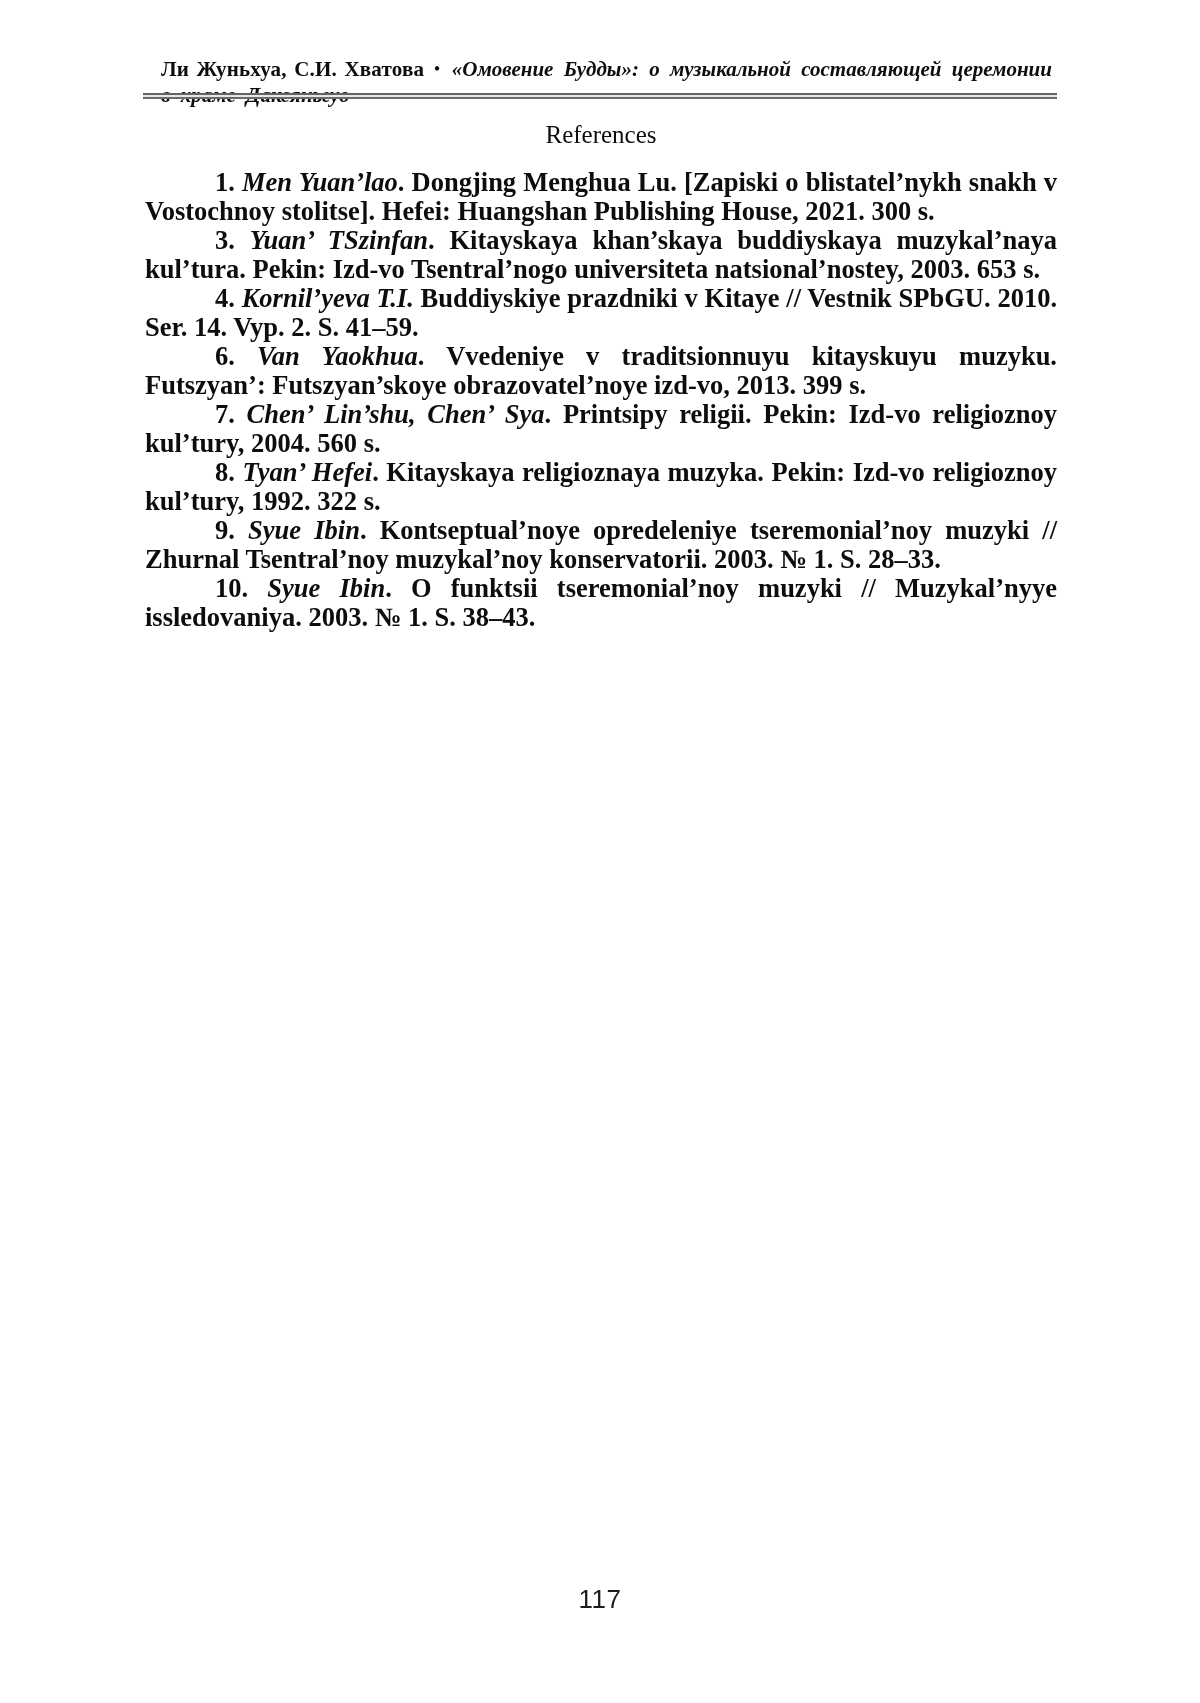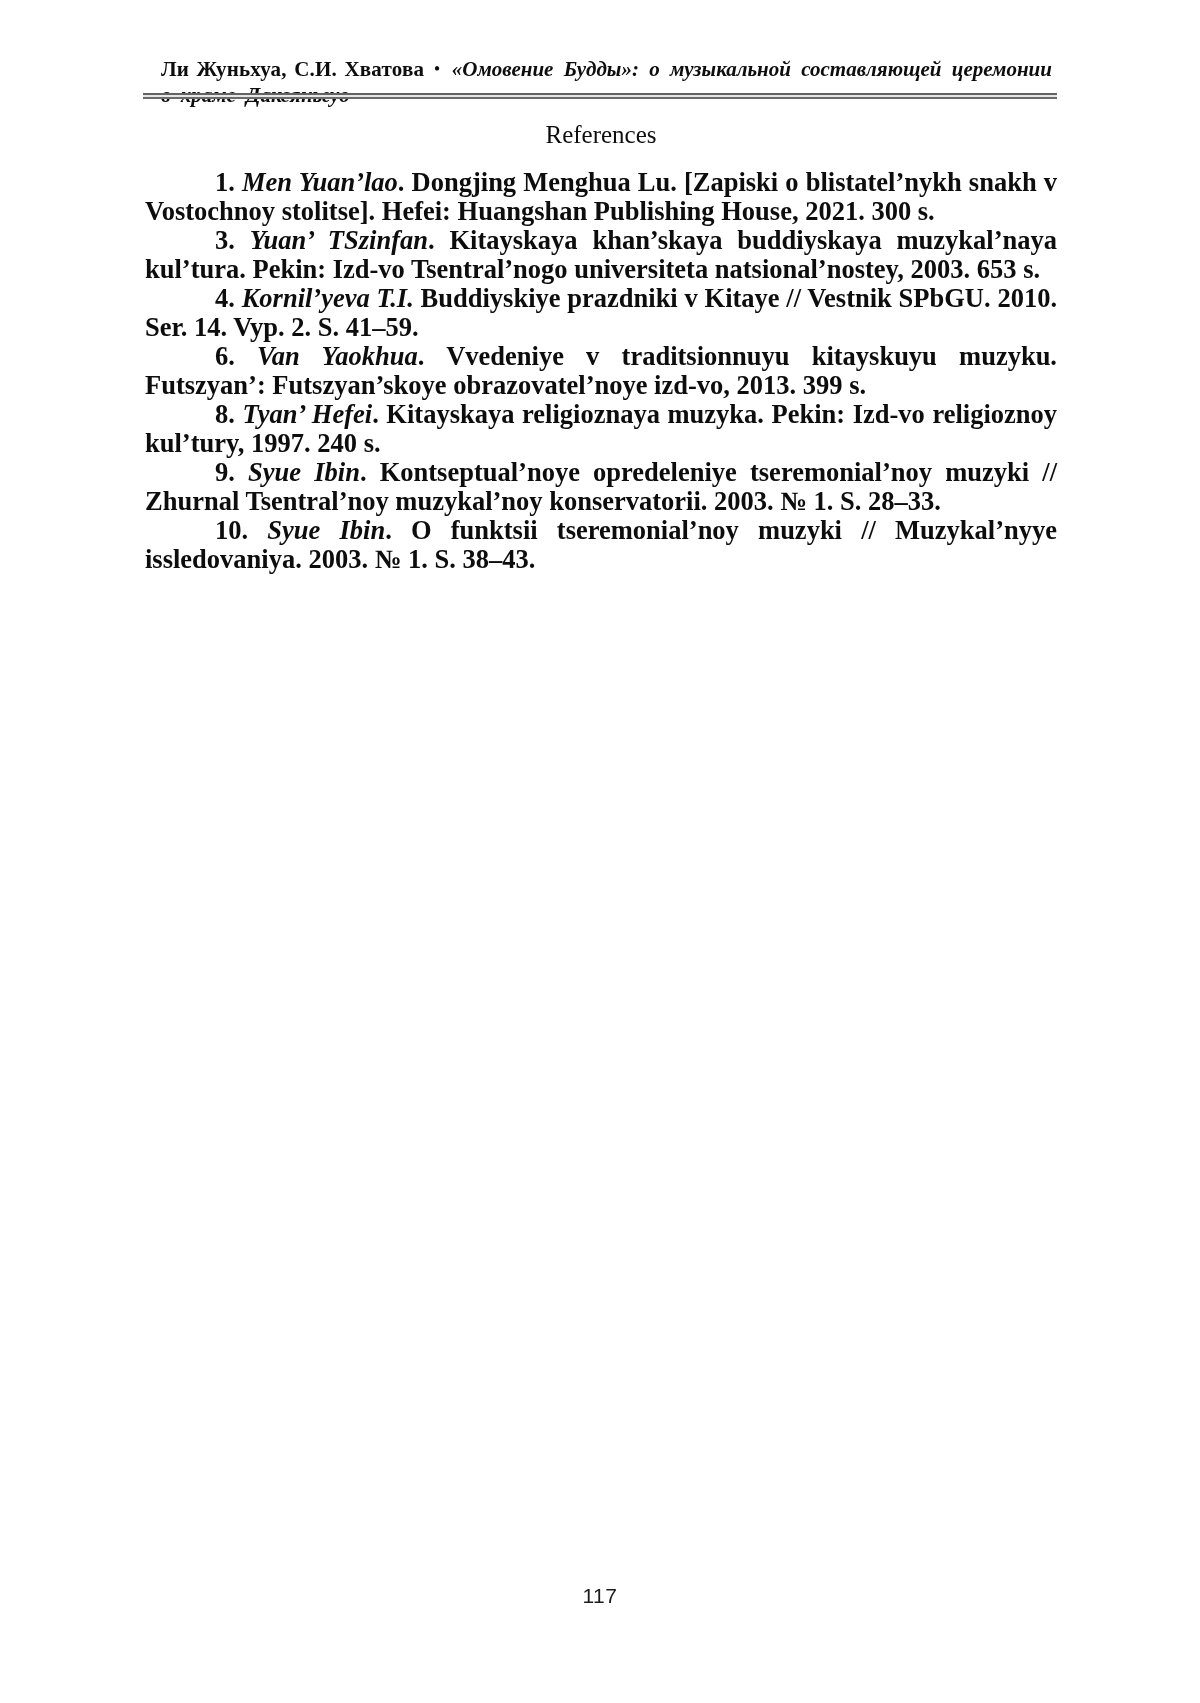--- a/index.html
+++ b/index.html
@@ -59,21 +59,21 @@
     font-weight: bold;
   }
   .ref .it { font-style: italic; }
   .pagenum {
     position: absolute;
     left: 0;
     top: 1584px;
     width: 100%;
     text-align: center;
     font-family: "Liberation Sans", sans-serif;
-    font-size: 21px;
+    font-size: 26px;
     color: #1c1c1c;
     letter-spacing: 0.5px;
   }
 </style>
 </head>
 <body>
 
 <div class="page">
 
   <div class="running-header">
@@ -89,22 +89,23 @@
     <p class="ref"><span>1. </span><span class="it">Men Yuan’lao</span><span>. Dongjing Menghua Lu. [Zapiski o blistatel’nykh snakh v Vostochnoy stolitse]. Hefei: Huangshan Publishing House, 2021. 300 s.</span></p>
 
 
     <p class="ref"><span>3. </span><span class="it">Yuan’ TSzinfan</span><span>. Kitayskaya khan’skaya buddiyskaya muzykal’naya kul’tura. Pekin: Izd-vo Tsentral’nogo universiteta natsional’nostey, 2003. 653 s.</span></p>
 
     <p class="ref"><span>4. </span><span class="it">Kornil’yeva T.I.</span><span> Buddiyskiye prazdniki v Kitaye // Vestnik SPbGU. 2010. Ser. 14. Vyp. 2. S. 41–59.</span></p>
 
 
     <p class="ref"><span>6. </span><span class="it">Van Yaokhua</span><span>. Vvedeniye v traditsionnuyu kitayskuyu muzyku. Futszyan’: Futszyan’skoye obrazovatel’noye izd-vo, 2013. 399 s.</span></p>
 
+    <p class="ref"><span>7. </span><span class="it">Chen’ Lin’shu, Chen’ Sya</span><span>. Printsipy religii. Pekin: Izd-vo religioznoy kul’tury, 2004. 560 s.</span></p>
 
-    <p class="ref"><span>8. </span><span class="it">Tyan’ Hefei</span><span>. Kitayskaya religioznaya muzyka. Pekin: Izd-vo religioznoy kul’tury, 1997. 240 s.</span></p>
+    <p class="ref"><span>8. </span><span class="it">Tyan’ Hefei</span><span>. Kitayskaya religioznaya muzyka. Pekin: Izd-vo religioznoy kul’tury, 1992. 322 s.</span></p>
 
     <p class="ref"><span>9. </span><span class="it">Syue Ibin</span><span>. Kontseptual’noye opredeleniye tseremonial’noy muzyki // Zhurnal Tsentral’noy muzykal’noy konservatorii. 2003. № 1. S. 28–33.</span></p>
 
     <p class="ref"><span>10. </span><span class="it">Syue Ibin</span><span>. O funktsii tseremonial’noy muzyki // Muzykal’nyye issledovaniya. 2003. № 1. S. 38–43.</span></p>
   </div>
 
   <div class="pagenum">117</div>
 
 </div>
 

